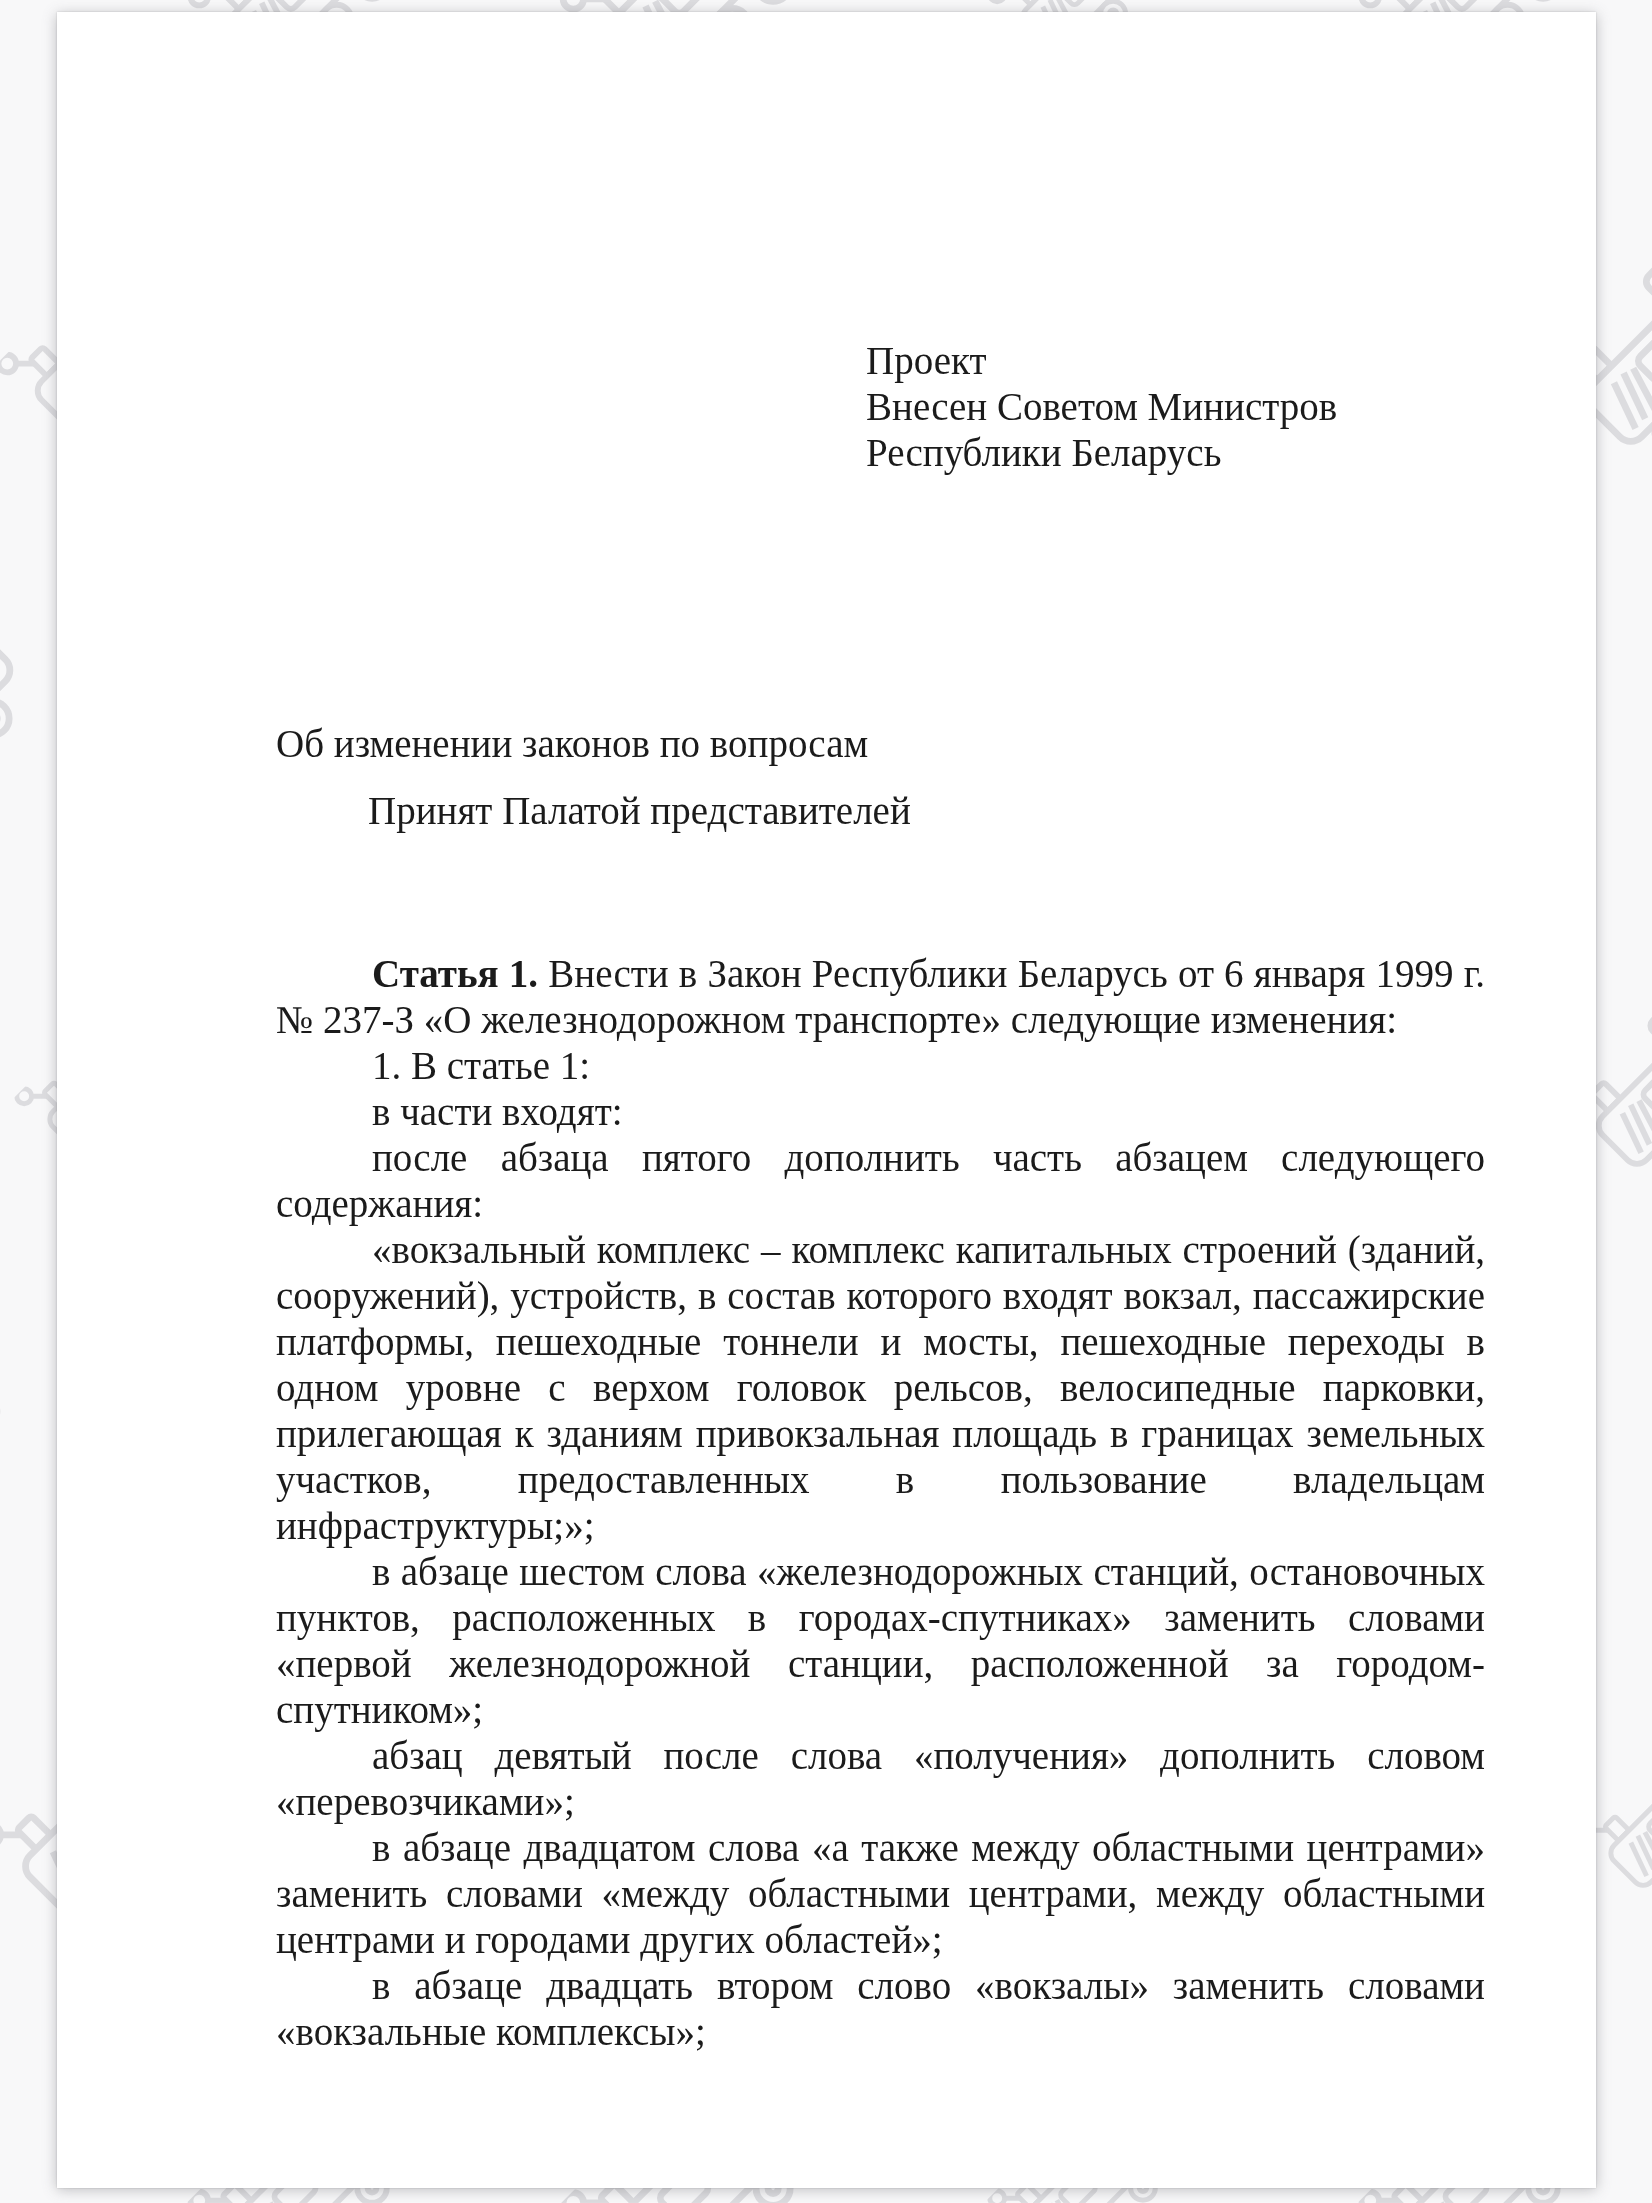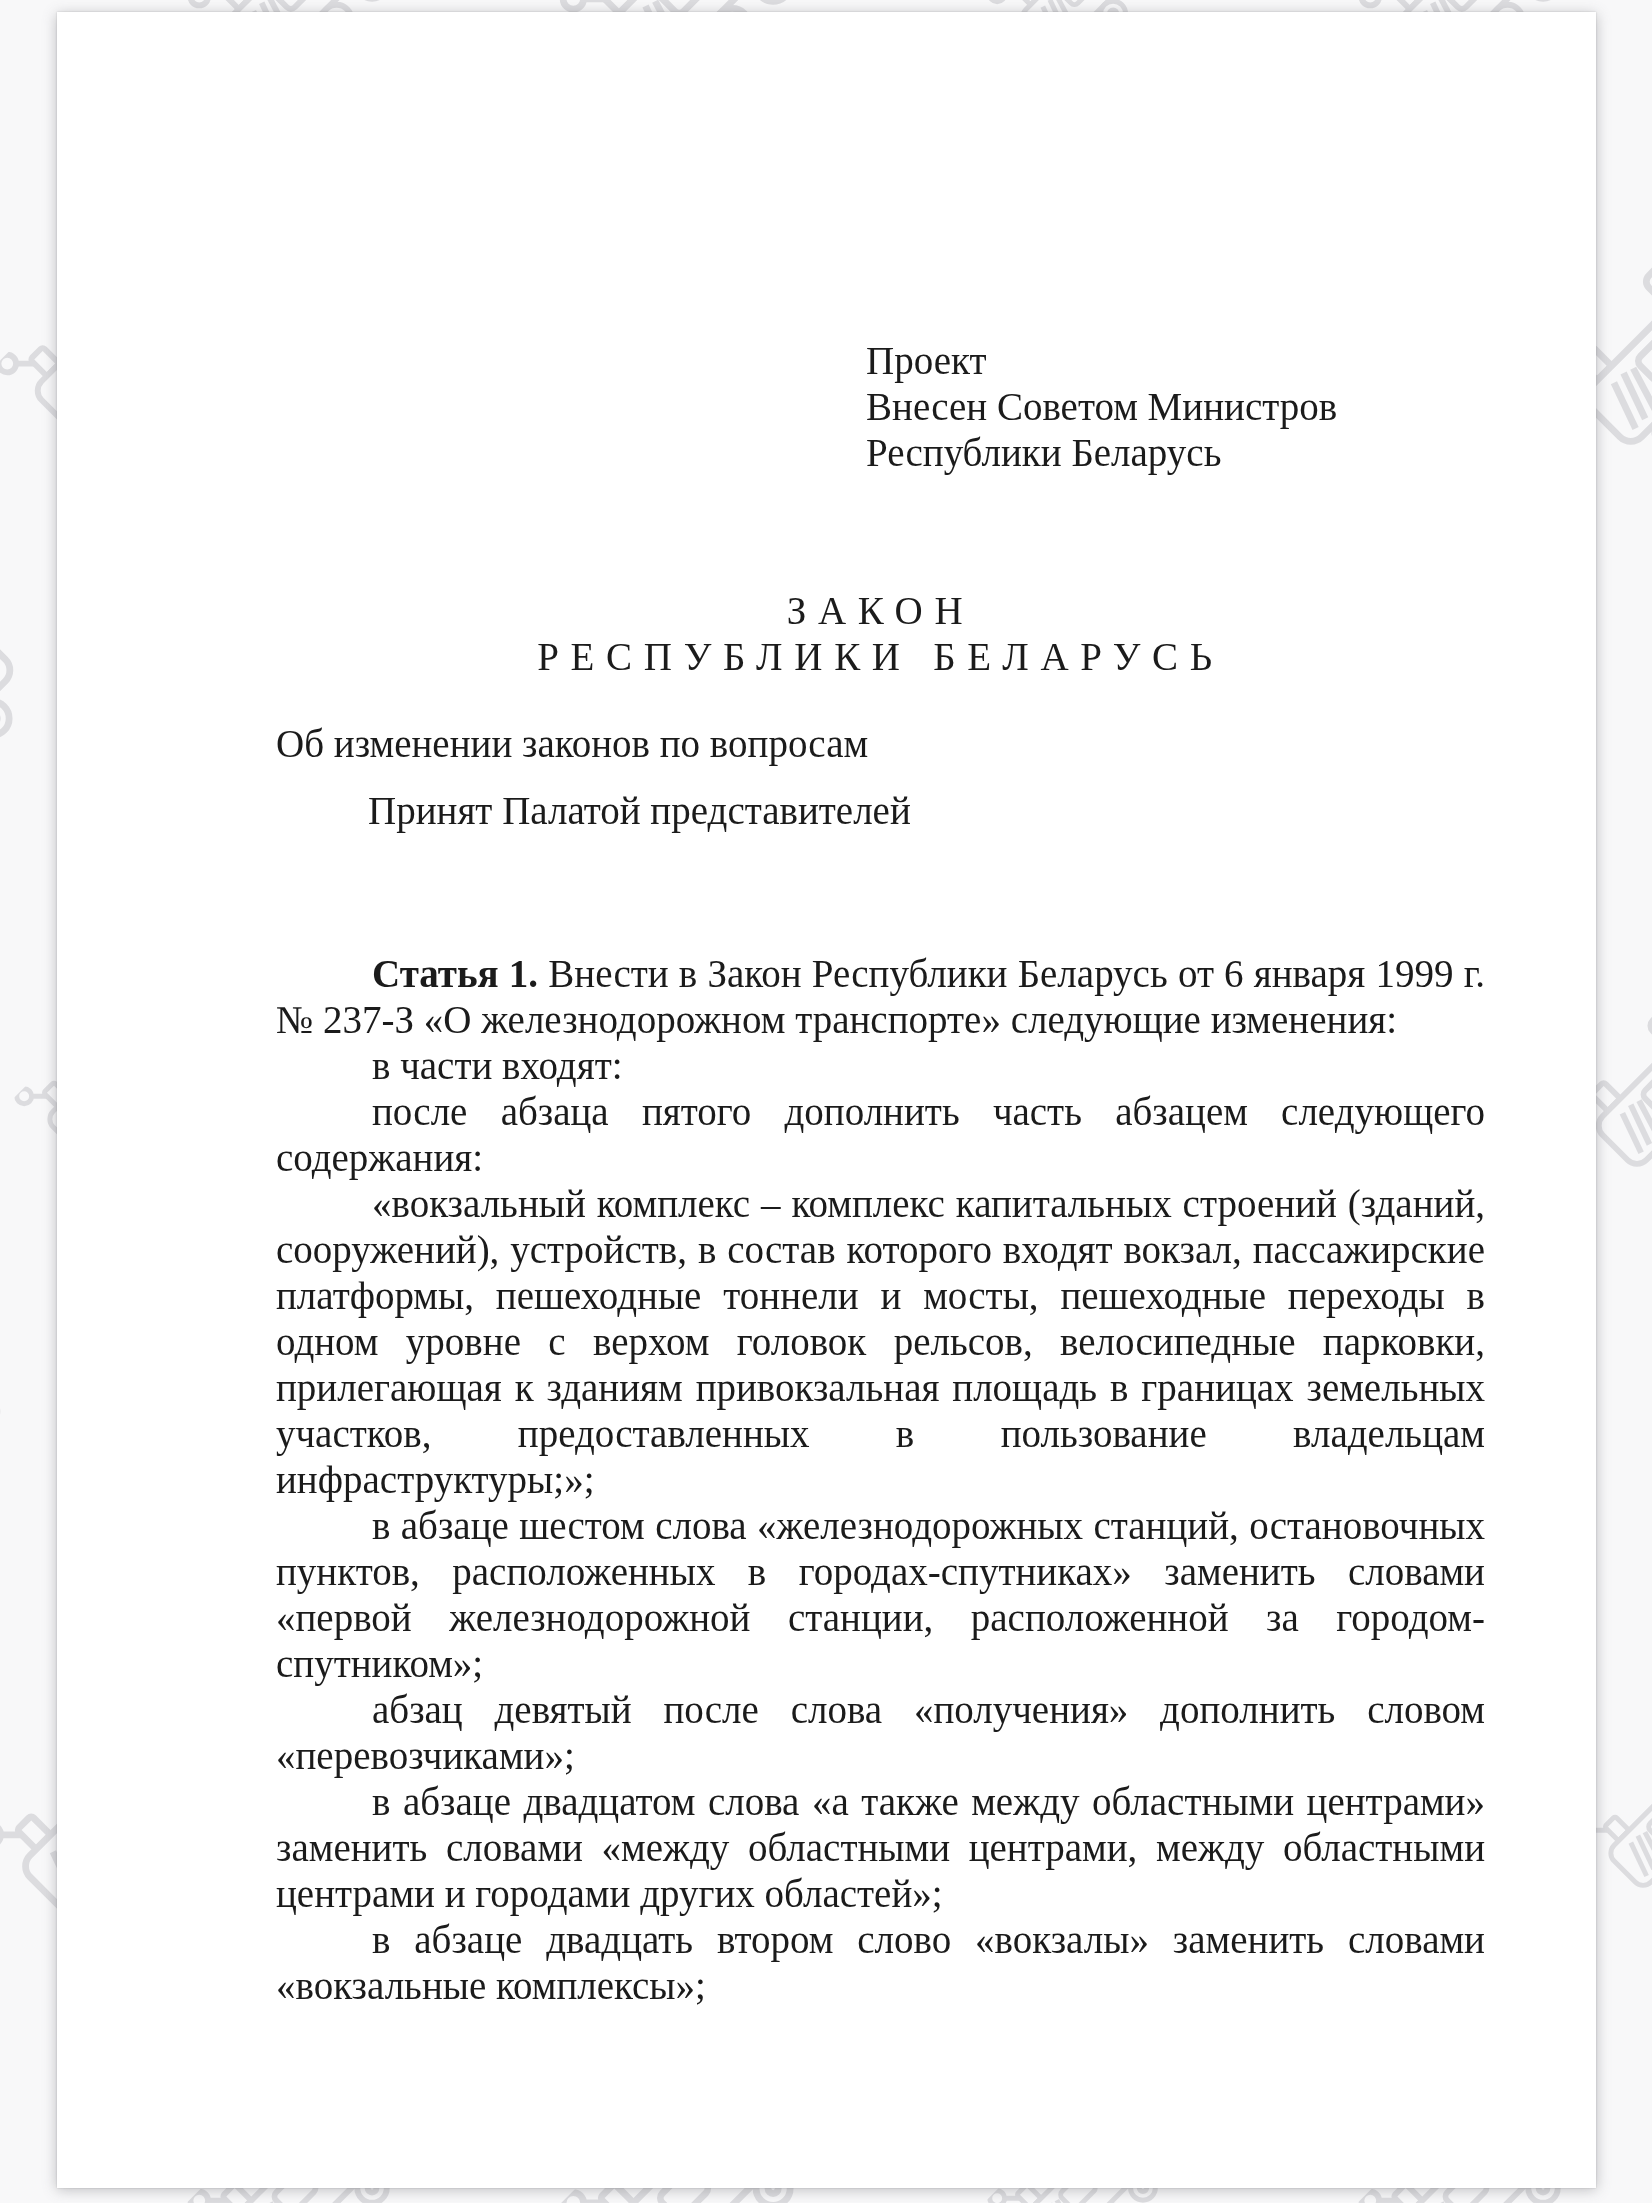--- a/index.html
+++ b/index.html
@@ -999,35 +999,32 @@
 
   <div class="page">
     <div class="content">
 
       <div class="block header-block">
         <div>Проект</div>
         <div>Внесен Советом Министров</div>
         <div>Республики Беларусь</div>
       </div>
 
-      <div class="block law-heading">
-        <div>ЗАКОН</div>
-        <div>РЕСПУБЛИКИ БЕЛАРУСЬ</div>
-      </div>
 
       <div class="block doc-title">
         <div>Об изменении законов по вопросам</div>
       </div>
 
       <div class="block adoption">
         <div>Принят Палатой представителей</div>
       </div>
 
       <div class="block body-text">
         <p class="para"><b>Статья 1.</b><span> Внести в Закон Республики Беларусь от 6 января 1999 г. № 237-З «О железнодорожном транспорте» следующие изменения:</span></p>
+        <p class="para">1. В статье 1:</p>
         <p class="para">в части входят:</p>
         <p class="para">после абзаца пятого дополнить часть абзацем следующего содержания:</p>
         <p class="para">«вокзальный комплекс – комплекс капитальных строений (зданий, сооружений), устройств, в состав которого входят вокзал, пассажирские платформы, пешеходные тоннели и мосты, пешеходные переходы в одном уровне с верхом головок рельсов, велосипедные парковки, прилегающая к зданиям привокзальная площадь в границах земельных участков, предоставленных в пользование владельцам инфраструктуры;»;</p>
         <p class="para">в абзаце шестом слова «железнодорожных станций, остановочных пунктов, расположенных в городах-спутниках» заменить словами «первой железнодорожной станции, расположенной за городом-спутником»;</p>
         <p class="para">абзац девятый после слова «получения» дополнить словом «перевозчиками»;</p>
         <p class="para">в абзаце двадцатом слова «а также между областными центрами» заменить словами «между областными центрами, между областными центрами и городами других областей»;</p>
         <p class="para">в абзаце двадцать втором слово «вокзалы» заменить словами «вокзальные комплексы»;</p>
       </div>
 
     </div>

